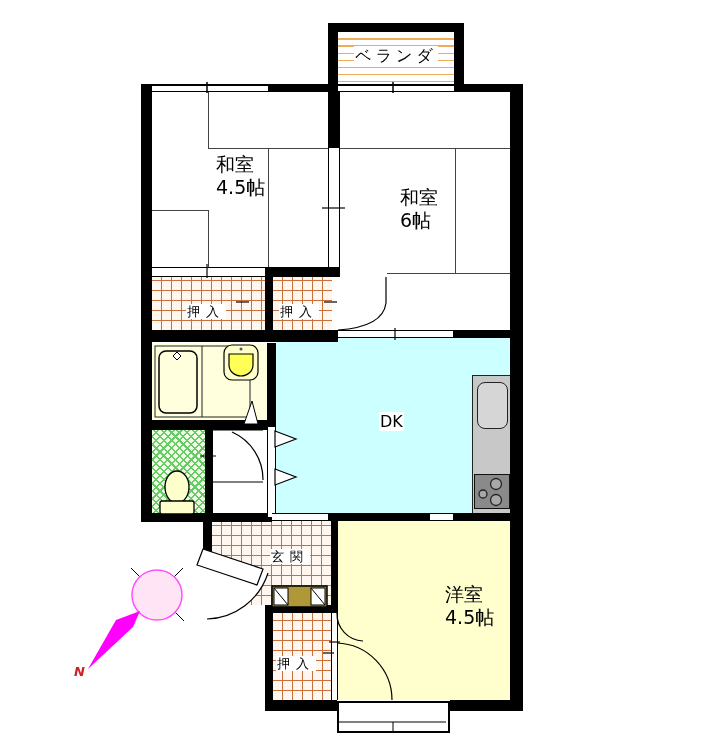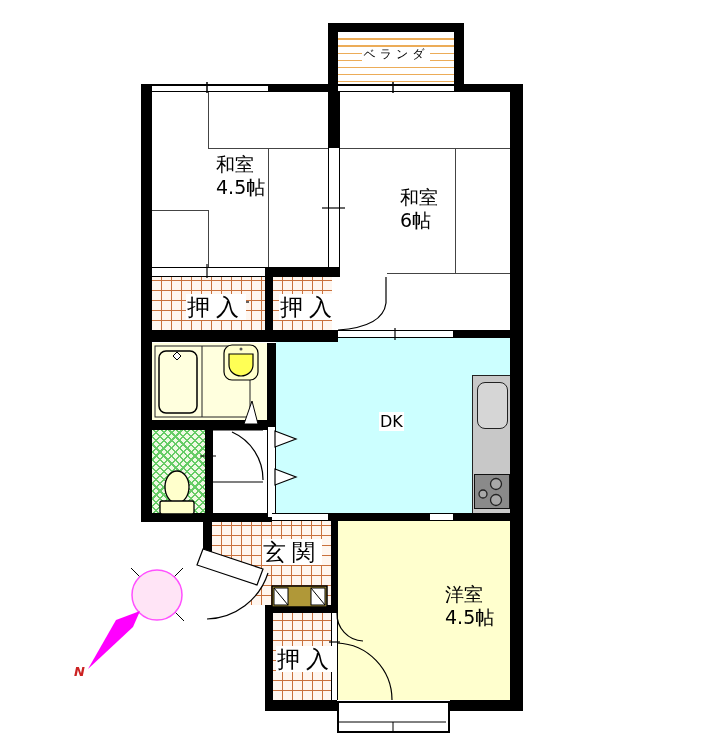--- a/index.html
+++ b/index.html
@@ -17,21 +17,21 @@
                           repeating-linear-gradient(90deg,transparent 0 9px,#C8703C 9px 10px);}
   .toiletpat{background-color:#F0FAE4;
          background-image:repeating-linear-gradient(45deg,transparent 0 4px,#66CC66 4px 5.5px),
                           repeating-linear-gradient(135deg,transparent 0 4px,#66CC66 4px 5.5px);}
   .balconypat{background-color:#ffffff;
          background-image:repeating-linear-gradient(180deg,transparent 0 5.5px,#ECAC58 5.5px 7px);}
   .lbl{position:absolute;z-index:7;color:#000;white-space:nowrap;}
   .lbl span{background:#ffffff;padding:0 1px;}
   svg.overlay{position:absolute;left:0;top:0;z-index:6;}
   .roomlbl{font-size:19px;line-height:23px;}
-  .smlbl{font-size:23px;letter-spacing:6px;}
+  .smlbl{font-size:13px;letter-spacing:6px;margin-top:11px;}
 </style>
 </head>
 <body>
 
 <div id="plan">
 
   <div class="floor balconypat" style="left:338px;top:33px;width:116px;height:52px;"></div>
   <div class="floor" style="left:152px;top:92px;width:176px;height:175px;background:#fff;"></div>
   <div class="floor" style="left:340px;top:92px;width:170px;height:238px;background:#fff;"></div>
   <div class="floor hatch" style="left:152px;top:277px;width:113px;height:53px;"></div>
@@ -174,38 +174,38 @@
     </g>
 
     <g>
       <line x1="131" y1="568" x2="184" y2="621" stroke="#000" stroke-width="1"></line>
       <line x1="183" y1="568" x2="130" y2="621" stroke="#000" stroke-width="1"></line>
       <circle cx="157" cy="595" r="25" fill="#FFE4F6" stroke="#FF50FF" stroke-width="1.5"></circle>
       <polygon points="140,611 116,620 88,669 133,627" fill="#FF00FF"></polygon>
     </g>
   </svg>
 
-  <div class="lbl" style="left:338px;top:46px;width:116px;text-align:center;font-size:12px;letter-spacing:4px;"><span>ベランダ</span></div>
+  <div class="lbl" style="left:338px;top:46px;width:116px;text-align:center;font-size:16px;letter-spacing:4px;"><span>ベランダ</span></div>
 
   <div class="lbl roomlbl" style="left:216px;top:153px;">
     <div>和室</div>
     <div>4.5帖</div>
   </div>
 
   <div class="lbl roomlbl" style="left:400px;top:186px;">
     <div>和室</div>
     <div>6帖</div>
   </div>
 
   <div class="lbl smlbl" style="left:186px;top:292px;"><span>押入</span></div>
   <div class="lbl smlbl" style="left:279px;top:292px;"><span>押入</span></div>
 
   <div class="lbl" style="left:379px;top:412px;font-size:16px;"><span>DK</span></div>
 
-  <div class="lbl smlbl" style="left:262px;top:537px;"><span>玄関</span></div>
+  <div class="lbl smlbl" style="left:270px;top:537px;"><span>玄関</span></div>
 
   <div class="lbl roomlbl" style="left:401px;top:583px;margin-left:44px;">
     <div>洋室</div>
     <div>4.5帖</div>
   </div>
 
   <div class="lbl smlbl" style="left:276px;top:644px;"><span>押入</span></div>
 
   <div class="lbl" style="left:73px;top:664px;color:#CC2222;font-size:13px;font-weight:bold;font-style:italic;"><span style="background:transparent;">N</span></div>
 

